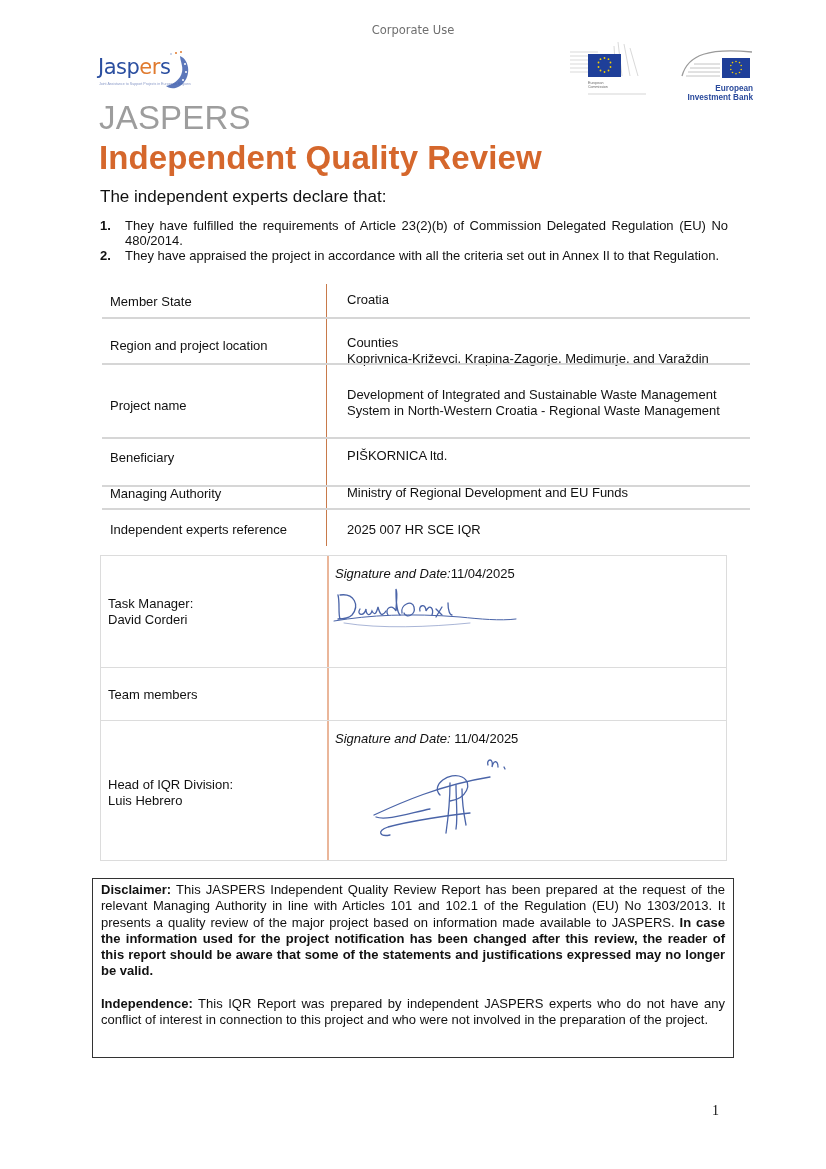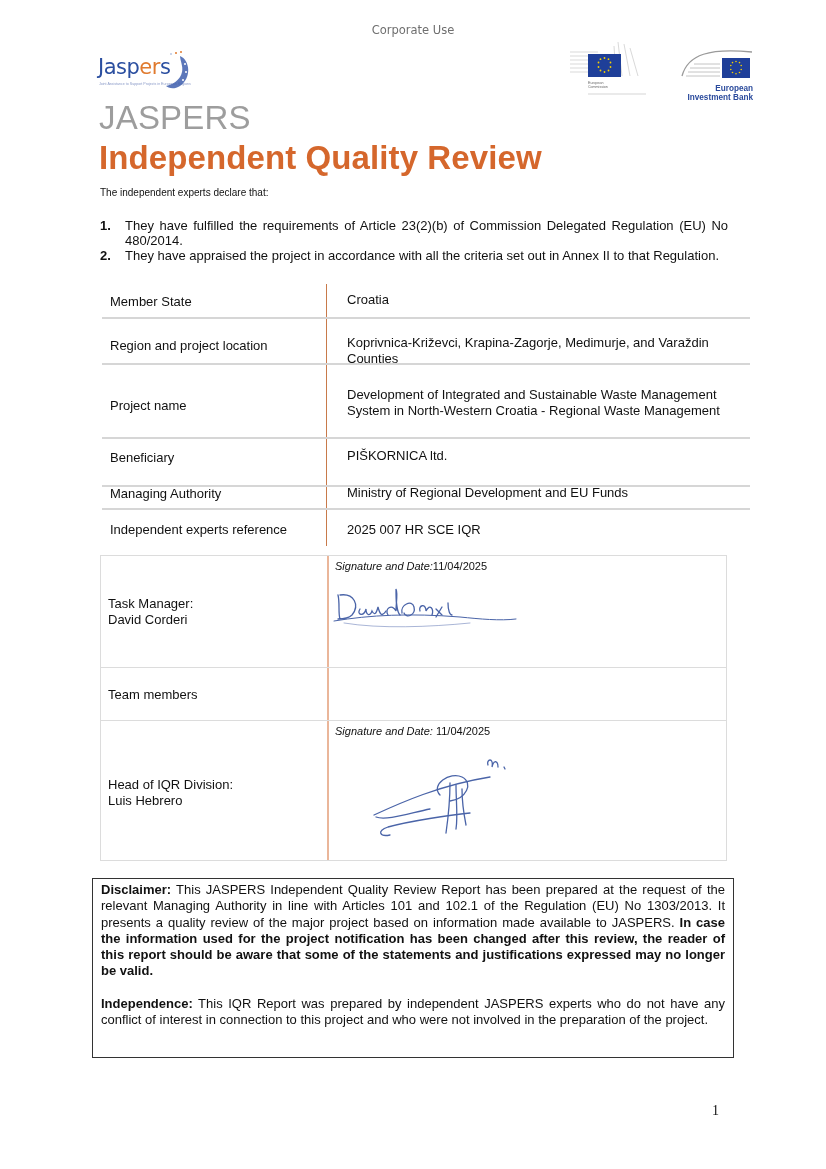--- a/index.html
+++ b/index.html
@@ -18,40 +18,40 @@
   .jaspers-tag { position: absolute; left: 1px; top: 32px; font-size: 3.6px; color: #8a9ac8; white-space: nowrap; }
 
   
   .ec-logo { left: 568px; top: 40px; width: 78px; height: 56px; }
   
   .eib-logo { left: 680px; top: 42px; width: 74px; height: 62px; }
 
   .h-jaspers { left: 99px; top: 99px; font-size: 33px; color: #9d9d9d; letter-spacing: 0.2px; }
   .h-iqr { left: 99px; top: 139px; font-size: 33px; font-weight: bold; color: #d5672c; letter-spacing: 0.1px; }
 
-  .declare { left: 100px; top: 187px; font-size: 10px; }
+  .declare { left: 100px; top: 187px; font-size: 17px; }
   .decl-list { left: 100px; top: 218px; width: 628px; font-size: 13px; line-height: 15px; }
   .decl-item { position: relative; padding-left: 25px; text-align: justify; margin-bottom: 0; }
   .decl-item .num { position: absolute; left: 0; top: 0; font-weight: bold; }
 
   
   .info { left: 92px; top: 284px; width: 648px; }
   .info .vline { position: absolute; left: 234px; top: 0; width: 1px; height: 262px; background: #c87a4a; }
   .info-row { position: absolute; left: 10px; width: 648px; }
   .info-row .sep { position: absolute; left: 0; right: 0; bottom: 0; height: 2px; background: #d6d6d6; }
   .info-row .lbl { position: absolute; left: 8px; font-size: 13px; }
   .info-row .val { position: absolute; left: 245px; width: 400px; font-size: 13px; line-height: 16px; }
 
   
   .sig { left: 100px; top: 555px; width: 627px; height: 306px; border: 1px solid #dcdcdc; box-sizing: border-box; }
   .sig .vline { position: absolute; left: 226px; top: 0; width: 2px; height: 304px; background: #eab69a; }
   .sig .hline { position: absolute; left: 0; right: 0; height: 1px; background: #dcdcdc; }
   .sig .lbl { position: absolute; left: 7px; font-size: 13px; line-height: 16px; }
   .sig .val { position: absolute; left: 234px; font-size: 13px; line-height: 16px; }
-  .sig .italic { font-style: italic; font-size: 11px; }
+  .sig .italic { font-style: italic; font-size: 13px; margin-top: 8px; }
 
   .sig-img1 { left: 330px; top: 585px; width: 190px; height: 45px; }
   .sig-img2 { left: 370px; top: 755px; width: 150px; height: 85px; }
 
   
   .disc { left: 92px; top: 878px; width: 642px; height: 180px; border: 1px solid #333; box-sizing: border-box;
           padding: 3px 8px 0 8px; font-size: 13px; line-height: 16.3px; text-align: justify; }
   .disc p { margin: 0; }
   .disc .u { font-weight: bold; }
   .disc .gap { height: 16px; }
@@ -157,22 +157,22 @@
 
   <div class="info-row" style="top:0;height:35px">
     <div class="lbl" style="top:10px">Member State</div>
     <div class="val" style="top:8px">Croatia</div>
     <div class="sep"></div>
   </div>
 
   <div class="info-row" style="top:35px;height:46px">
     <div class="lbl" style="top:19px">Region and project location</div>
     <div class="val" style="top:16px">
+      <div>Counties</div>
       <div>Koprivnica-Križevci, Krapina-Zagorje, Medimurje, and Varaždin</div>
-      <div>Counties</div>
     </div>
     <div class="sep"></div>
   </div>
 
   <div class="info-row" style="top:81px;height:74px">
     <div class="lbl" style="top:33px">Project name</div>
     <div class="val" style="top:22px">
       <div>Development of Integrated and Sustainable Waste Management</div>
       <div>System in North-Western Croatia - Regional Waste Management</div>
     </div>

